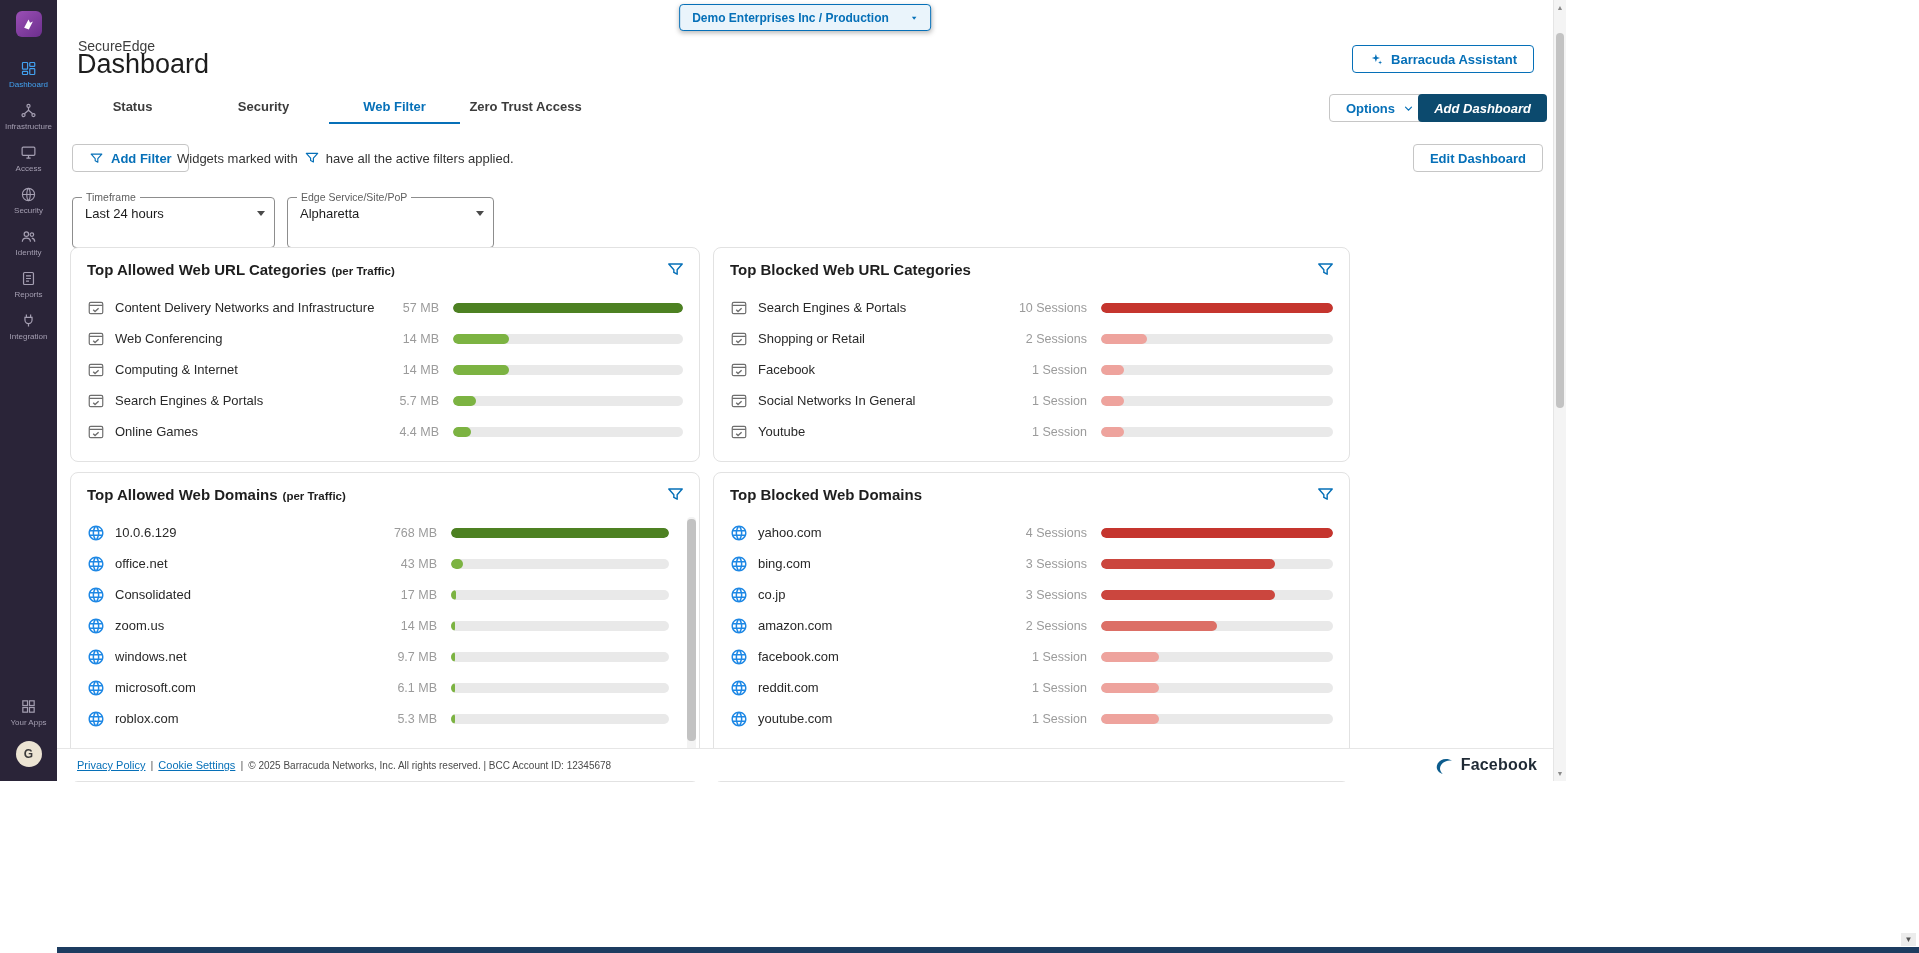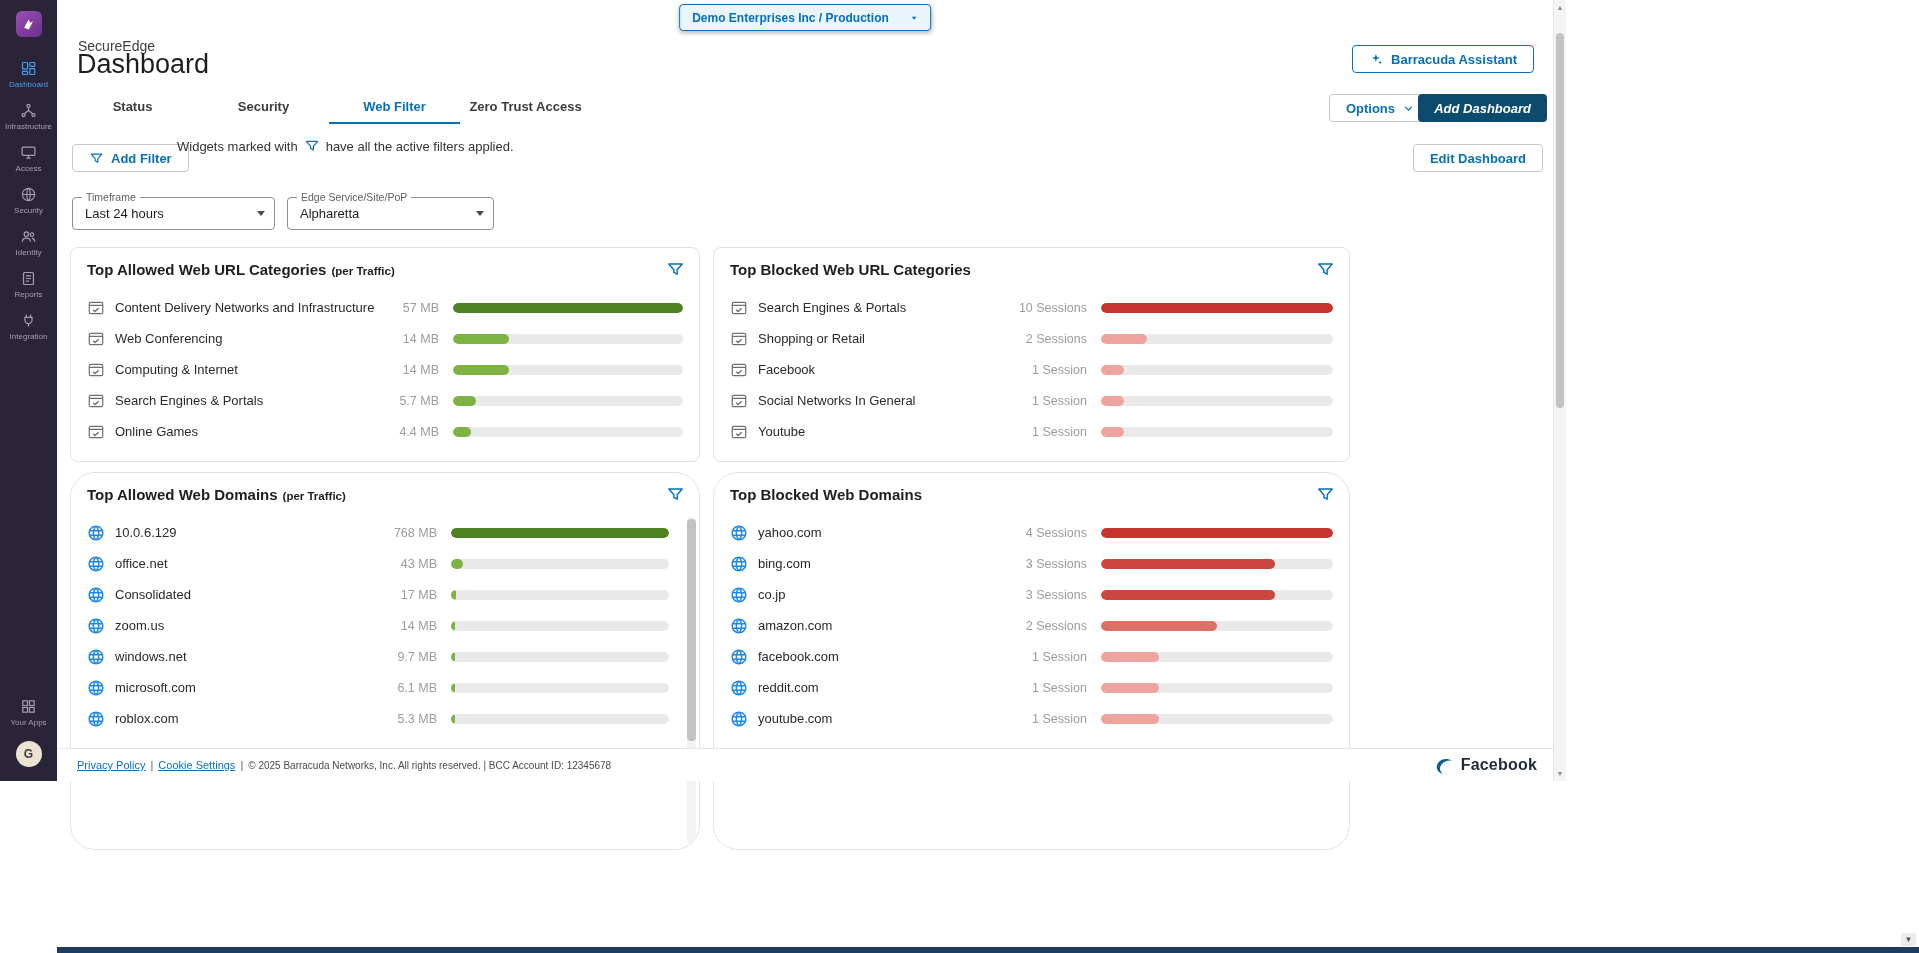--- a/index.html
+++ b/index.html
@@ -35,33 +35,33 @@
   #assistant-btn{right:19px;top:45px;}
   #options-btn{right:121px;top:94px;}
   #add-dashboard-btn{right:6px;top:94px;}
   #add-filter-btn{left:15px;top:144px;}
   #edit-dashboard-btn{right:10px;top:144px;}
 
   .tabs{position:absolute;left:10px;top:90px;display:flex;height:34px;}
   .tab{width:131px;display:flex;align-items:center;justify-content:center;font-size:13px;font-weight:700;color:#3c3c3c;border-bottom:2px solid transparent;cursor:pointer;}
   .tab.active{color:#0670b8;border-bottom-color:#0670b8;}
 
-  .filter-note{position:absolute;left:120px;top:132px;height:28px;display:flex;align-items:center;gap:6px;font-size:13px;color:#333;}
-
-  .select{position:absolute;top:197px;height:33px;border:1px solid #8d8d8d;border-radius:4px;background:#fff;cursor:pointer;}
+  .filter-note{position:absolute;left:120px;top:144px;height:28px;display:flex;align-items:center;gap:6px;font-size:13px;color:#333;}
+
+  .select{position:absolute;top:197px;height:51px;border:1px solid #8d8d8d;border-radius:4px;background:#fff;cursor:pointer;}
   .select .flabel{position:absolute;top:-7px;left:9px;background:#fff;padding:0 4px;font-size:10.5px;color:#5e5e5e;white-space:nowrap;}
   .select .fvalue{position:absolute;left:12px;top:0;line-height:31px;font-size:13px;color:#1c1c1c;white-space:nowrap;}
   .select .farrow{position:absolute;right:9px;top:13px;width:0;height:0;border-left:4.5px solid transparent;border-right:4.5px solid transparent;border-top:5.5px solid #4a4a4a;}
   #select-timeframe{left:15px;width:203px;}
   #select-edge{left:230px;width:207px;}
 
   
   .cards{position:absolute;left:13px;top:247px;display:grid;grid-template-columns:630px 637px;column-gap:13px;row-gap:10px;}
   .card{background:#fff;border:1px solid #e2e2e2;border-radius:8px;padding:13px 16px;position:relative;height:215px;overflow:hidden;}
-  .card.tall{height:378px;border-radius:25px;}
+  .card.tall{height:310px;}
   .card-head{display:flex;align-items:baseline;gap:5px;padding-right:30px;}
   .card-title{font-size:15px;font-weight:700;color:#1e1e1e;white-space:nowrap;}
   .card-suffix{font-size:11.5px;font-weight:700;color:#1e1e1e;white-space:nowrap;}
   .card-funnel{position:absolute;right:14px;top:12px;width:19px;height:19px;color:#0670b8;cursor:pointer;}
   .card-funnel svg{width:100%;height:100%;display:block;}
   .rows{margin-top:14px;}
   .card.scrollable .rows{padding-right:14px;}
   .crow{display:flex;align-items:center;height:31px;}
   .row-icon{width:18px;height:18px;margin-right:10px;flex:none;}
   .row-icon svg{width:100%;height:100%;display:block;}

